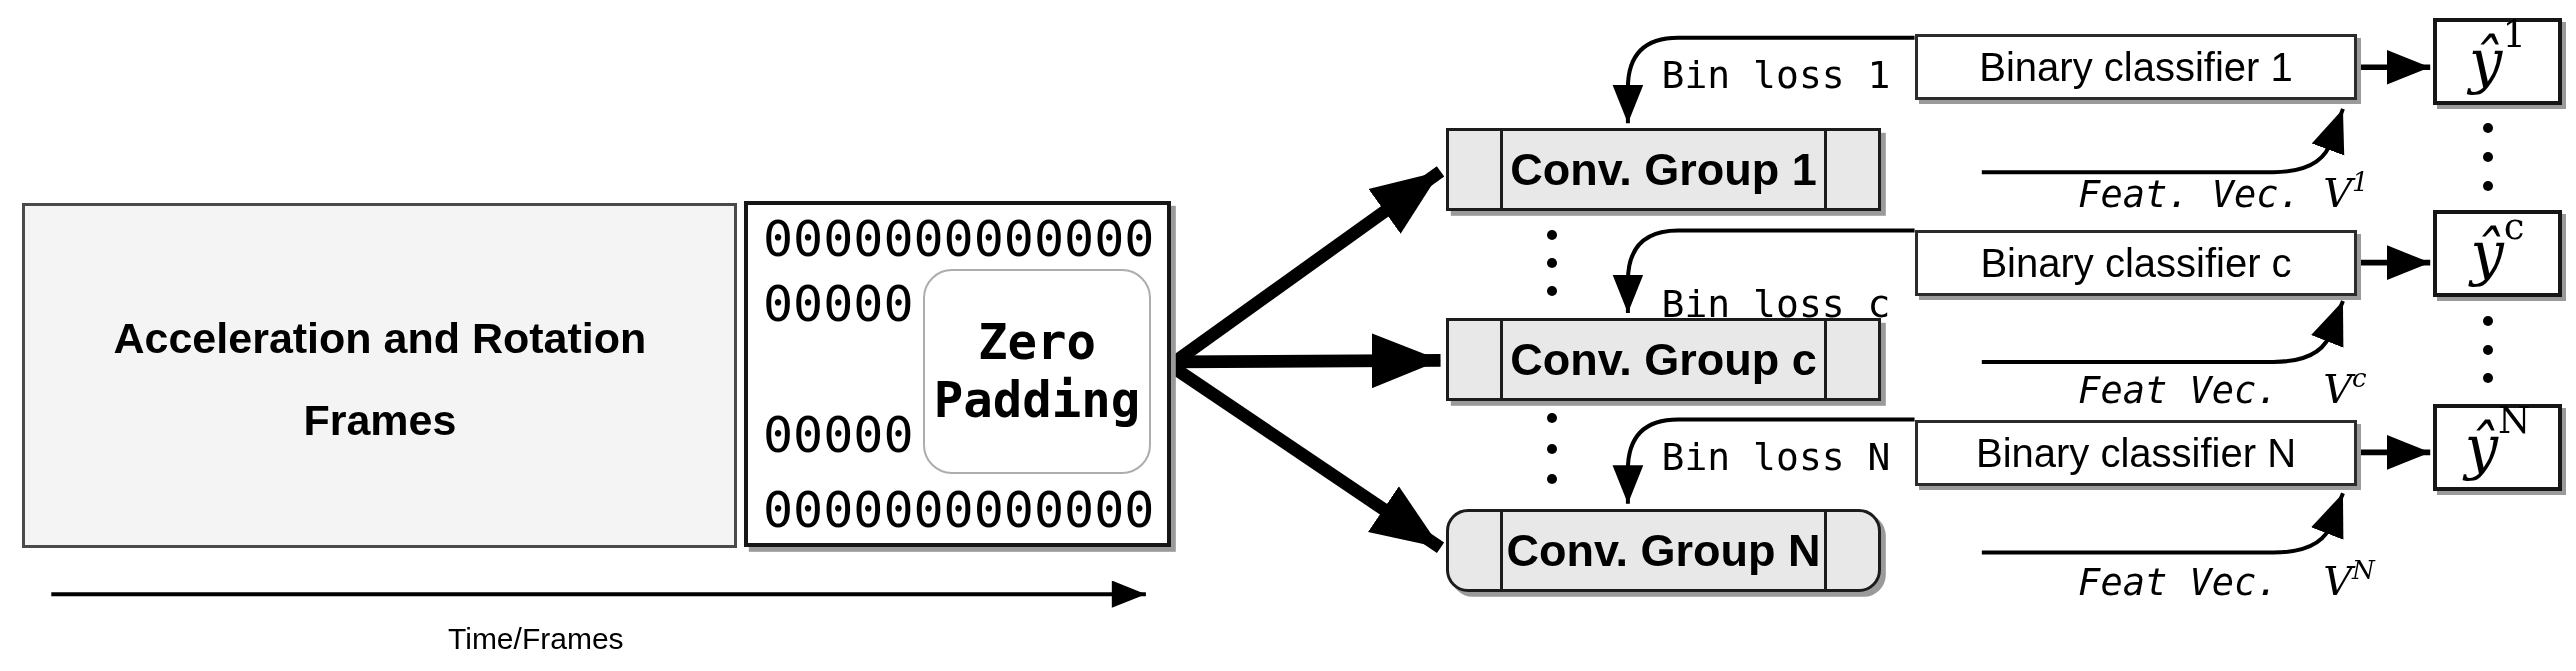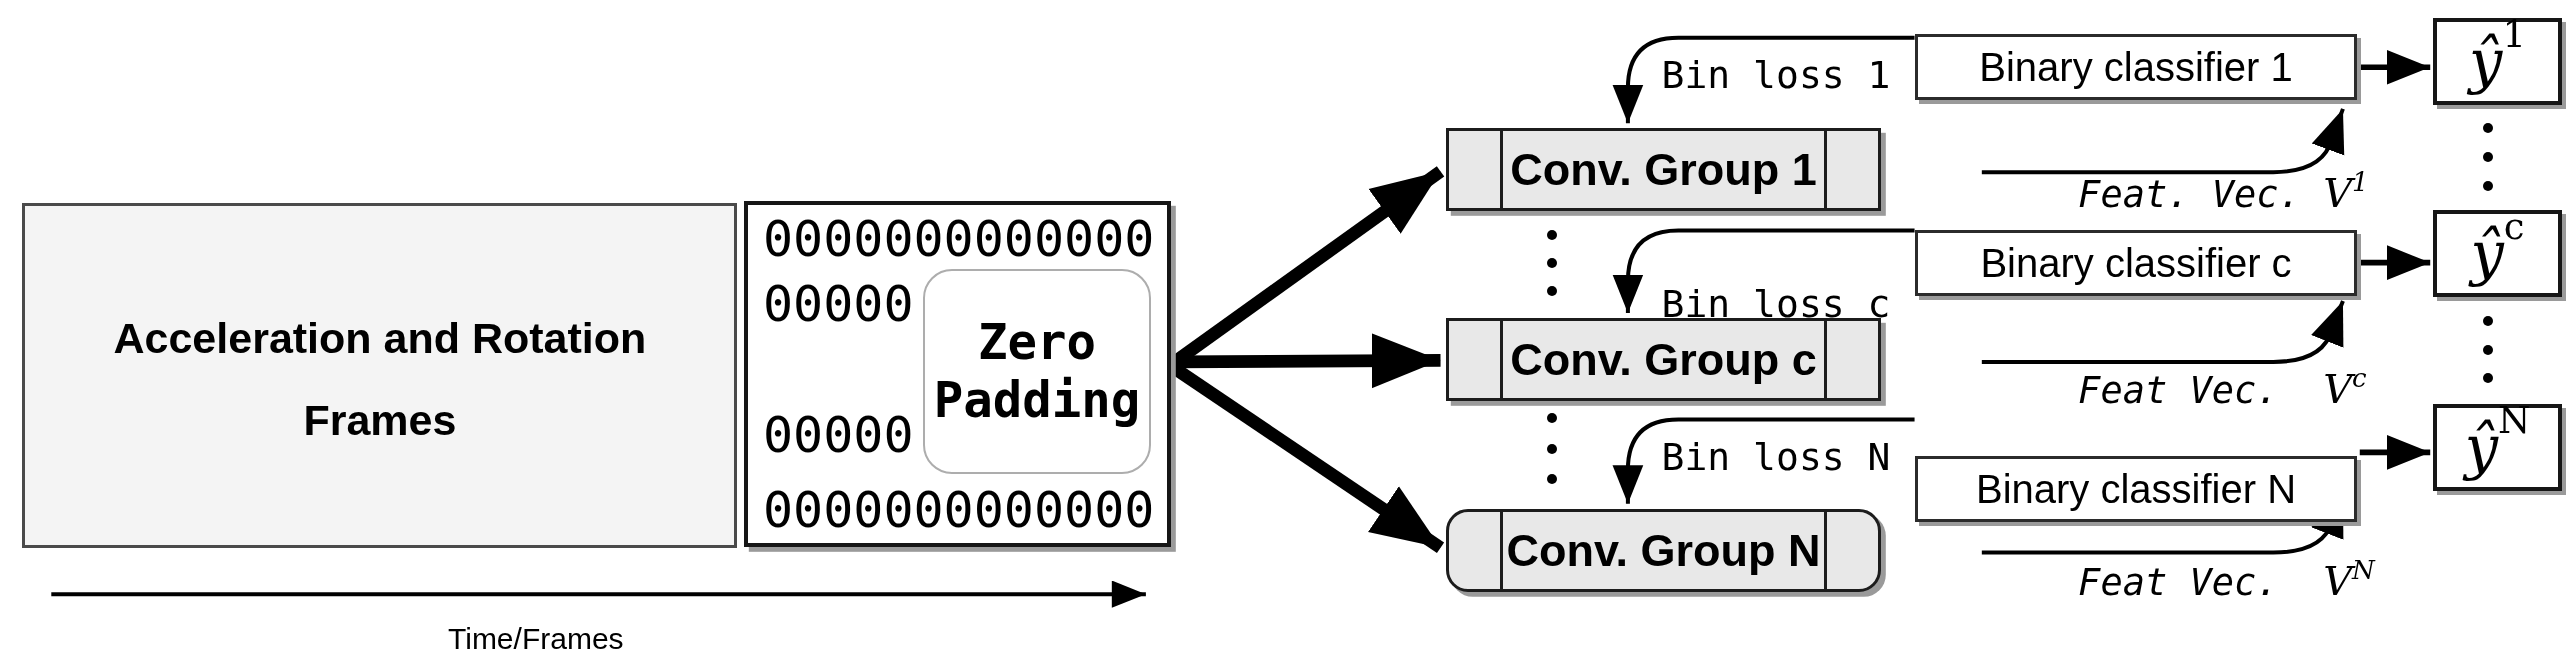--- a/index.html
+++ b/index.html
@@ -202,21 +202,21 @@
   <div class="abs binloss" style="top:53px;">Bin loss 1</div>
   <div class="abs binloss" style="top:245px;margin-top:37px;">Bin loss c</div>
   <div class="abs binloss" style="top:435px;">Bin loss N</div>
 
   <div class="abs cls-box" style="top:34px;">
     <div class="label">Binary classifier 1</div>
   </div>
   <div class="abs cls-box" style="top:230px;">
     <div class="label">Binary classifier c</div>
   </div>
-  <div class="abs cls-box" style="top:420px;margin-top:36px;">
+  <div class="abs cls-box" style="top:420px;">
     <div class="label">Binary classifier N</div>
   </div>
 
   <div class="abs feat" style="top:126px;">
     <span>Feat. Vec. </span><span class="fvar">V</span><span class="fsup">1</span>
   </div>
   <div class="abs feat" style="top:322px;">
     <span>Feat Vec.  </span><span class="fvar">V</span><span class="fsup">c</span>
   </div>
   <div class="abs feat" style="top:514px;">

